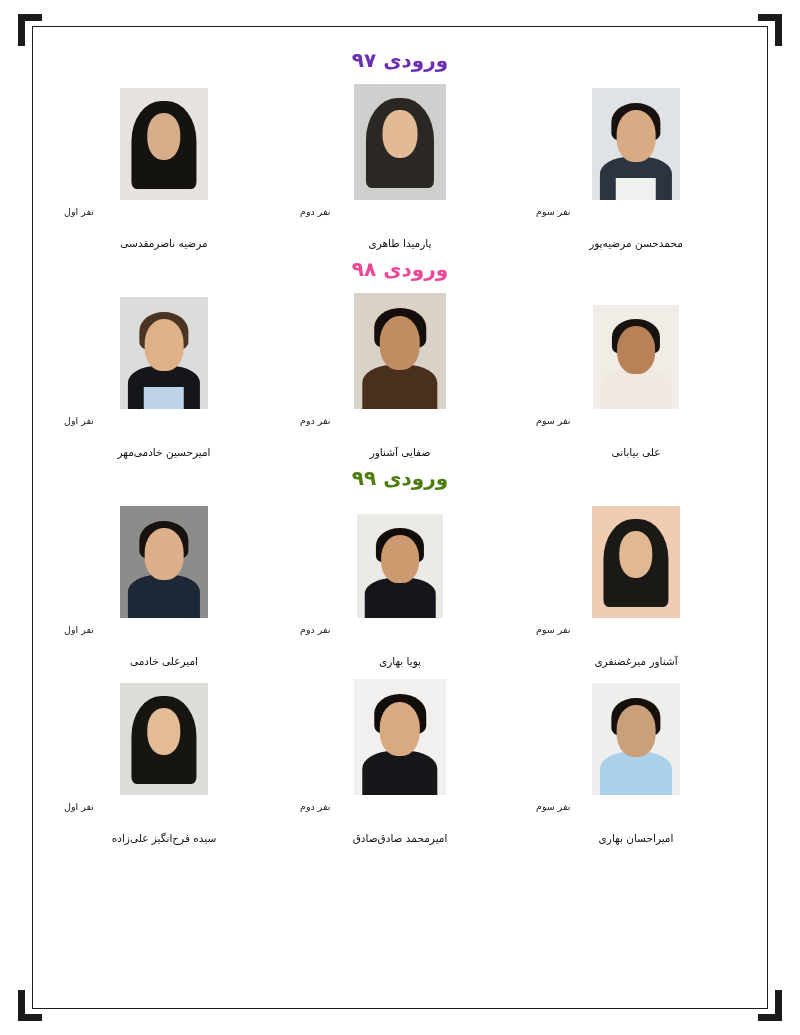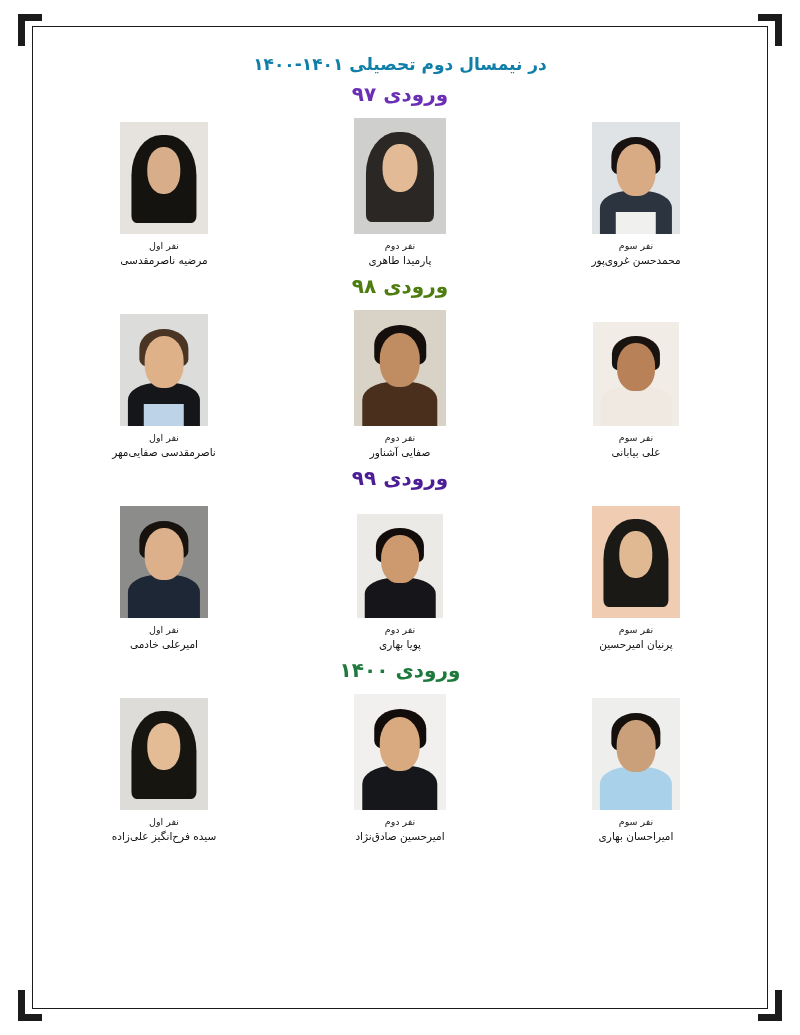--- a/index.html
+++ b/index.html
@@ -137,62 +137,61 @@
     font-size: 9.5px;
     color: #1a1a1a;
     margin-top: 6px;
     text-align: center;
     width: 100%;
     direction: rtl;
   }
   .name {
     font-size: 10.5px;
     color: #111;
-    margin-top: 3px;
+    margin-top: 20px;
     text-align: center;
     width: 100%;
     direction: rtl;
   }
   
   .rank-line {
     width: 100%;
-    text-align: center;
+    text-align: left;
   }
 </style>
 </head>
 <body>
 
 <div class="page">
   <div class="frame-outer"></div>
   <div class="notch t"></div>
   <div class="notch b"></div>
   <div class="notch l"></div>
   <div class="notch r"></div>
   <div class="frame-inner"></div>
 
   <div class="content">
 
-    <div class="title-sub">در نیمسال دوم تحصیلی ۱۴۰۱-۱۴۰۰</div>
 
     <div class="group">
       <div class="group-title" style="color:#6b2fb5">ورودی ۹۷</div>
       <div class="row">
 
         <div class="cell">
           <div class="photo-wrap">
             <div class="photo">
               <div class="p-bg" style="background:#dfe3e6"></div>
               <div class="p-body" style="background:#2c3440"></div>
               <div class="p-shirt" style="background:#f0f0ee"></div>
               <div class="p-hair" style="background:#17120f"></div>
               <div class="p-head" style="background:#d8ab85"></div>
             </div>
           </div>
           <div class="rank rank-line">نفر سوم</div>
-          <div class="name">محمدحسن غروی‌پور</div>
+          <div class="name">محمدحسن مرضیه‌پور</div>
         </div>
 
         <div class="cell">
           <div class="photo-wrap">
             <div class="photo sz2">
               <div class="p-bg" style="background:#cfcfcd"></div>
               <div class="p-veil" style="background:#2a2724"></div>
               <div class="p-face" style="background:#e2bb96"></div>
             </div>
           </div>
@@ -209,21 +208,21 @@
             </div>
           </div>
           <div class="rank rank-line">نفر اول</div>
           <div class="name">مرضیه ناصرمقدسی</div>
         </div>
 
       </div>
     </div>
 
     <div class="group">
-      <div class="group-title" style="color:#4d7c0f">ورودی ۹۸</div>
+      <div class="group-title" style="color:#ec4899">ورودی ۹۸</div>
       <div class="row">
 
         <div class="cell">
           <div class="photo-wrap">
             <div class="photo sz3">
               <div class="p-bg" style="background:#f2ece6"></div>
               <div class="p-body" style="background:#efe9e2"></div>
               <div class="p-hair" style="background:#191310"></div>
               <div class="p-head" style="background:#b98158"></div>
             </div>
@@ -249,40 +248,40 @@
           <div class="photo-wrap">
             <div class="photo">
               <div class="p-bg" style="background:#dcdcda"></div>
               <div class="p-body" style="background:#14161a"></div>
               <div class="p-shirt" style="background:#bcd3e8"></div>
               <div class="p-hair" style="background:#4a3524"></div>
               <div class="p-head" style="background:#dfb189"></div>
             </div>
           </div>
           <div class="rank rank-line">نفر اول</div>
-          <div class="name">ناصرمقدسی صفایی‌مهر</div>
+          <div class="name">امیرحسین خادمی‌مهر</div>
         </div>
 
       </div>
     </div>
 
     <div class="group">
-      <div class="group-title" style="color:#4c1d95">ورودی ۹۹</div>
+      <div class="group-title" style="color:#4d7c0f">ورودی ۹۹</div>
       <div class="row">
 
         <div class="cell">
           <div class="photo-wrap">
             <div class="photo">
               <div class="p-bg" style="background:#f0cdb2"></div>
               <div class="p-veil" style="background:#1b1916"></div>
               <div class="p-face" style="background:#e0b992"></div>
             </div>
           </div>
           <div class="rank rank-line">نفر سوم</div>
-          <div class="name">پرنیان امیرحسین</div>
+          <div class="name">آشناور میرغضنفری</div>
         </div>
 
         <div class="cell">
           <div class="photo-wrap">
             <div class="photo sz3">
               <div class="p-bg" style="background:#eceae6"></div>
               <div class="p-body" style="background:#16161a"></div>
               <div class="p-hair" style="background:#120d0a"></div>
               <div class="p-head" style="background:#cd9a6f"></div>
             </div>
@@ -301,21 +300,20 @@
             </div>
           </div>
           <div class="rank rank-line">نفر اول</div>
           <div class="name">امیرعلی خادمی</div>
         </div>
 
       </div>
     </div>
 
     <div class="group">
-      <div class="group-title" style="color:#1e7a3c">ورودی ۱۴۰۰</div>
       <div class="row">
 
         <div class="cell">
           <div class="photo-wrap">
             <div class="photo">
               <div class="p-bg" style="background:#eeeeec"></div>
               <div class="p-body" style="background:#a9d2ea"></div>
               <div class="p-hair" style="background:#15100c"></div>
               <div class="p-head" style="background:#caa07a"></div>
             </div>
@@ -327,21 +325,21 @@
         <div class="cell">
           <div class="photo-wrap">
             <div class="photo sz2">
               <div class="p-bg" style="background:#f1f0ee"></div>
               <div class="p-body" style="background:#15171b"></div>
               <div class="p-hair" style="background:#120d0a"></div>
               <div class="p-head" style="background:#d9a97f"></div>
             </div>
           </div>
           <div class="rank rank-line">نفر دوم</div>
-          <div class="name">امیرحسین صادق‌نژاد</div>
+          <div class="name">امیرمحمد صادق‌صادق</div>
         </div>
 
         <div class="cell">
           <div class="photo-wrap">
             <div class="photo">
               <div class="p-bg" style="background:#dedcd8"></div>
               <div class="p-veil" style="background:#16150f"></div>
               <div class="p-face" style="background:#e3bb95"></div>
             </div>
           </div>

